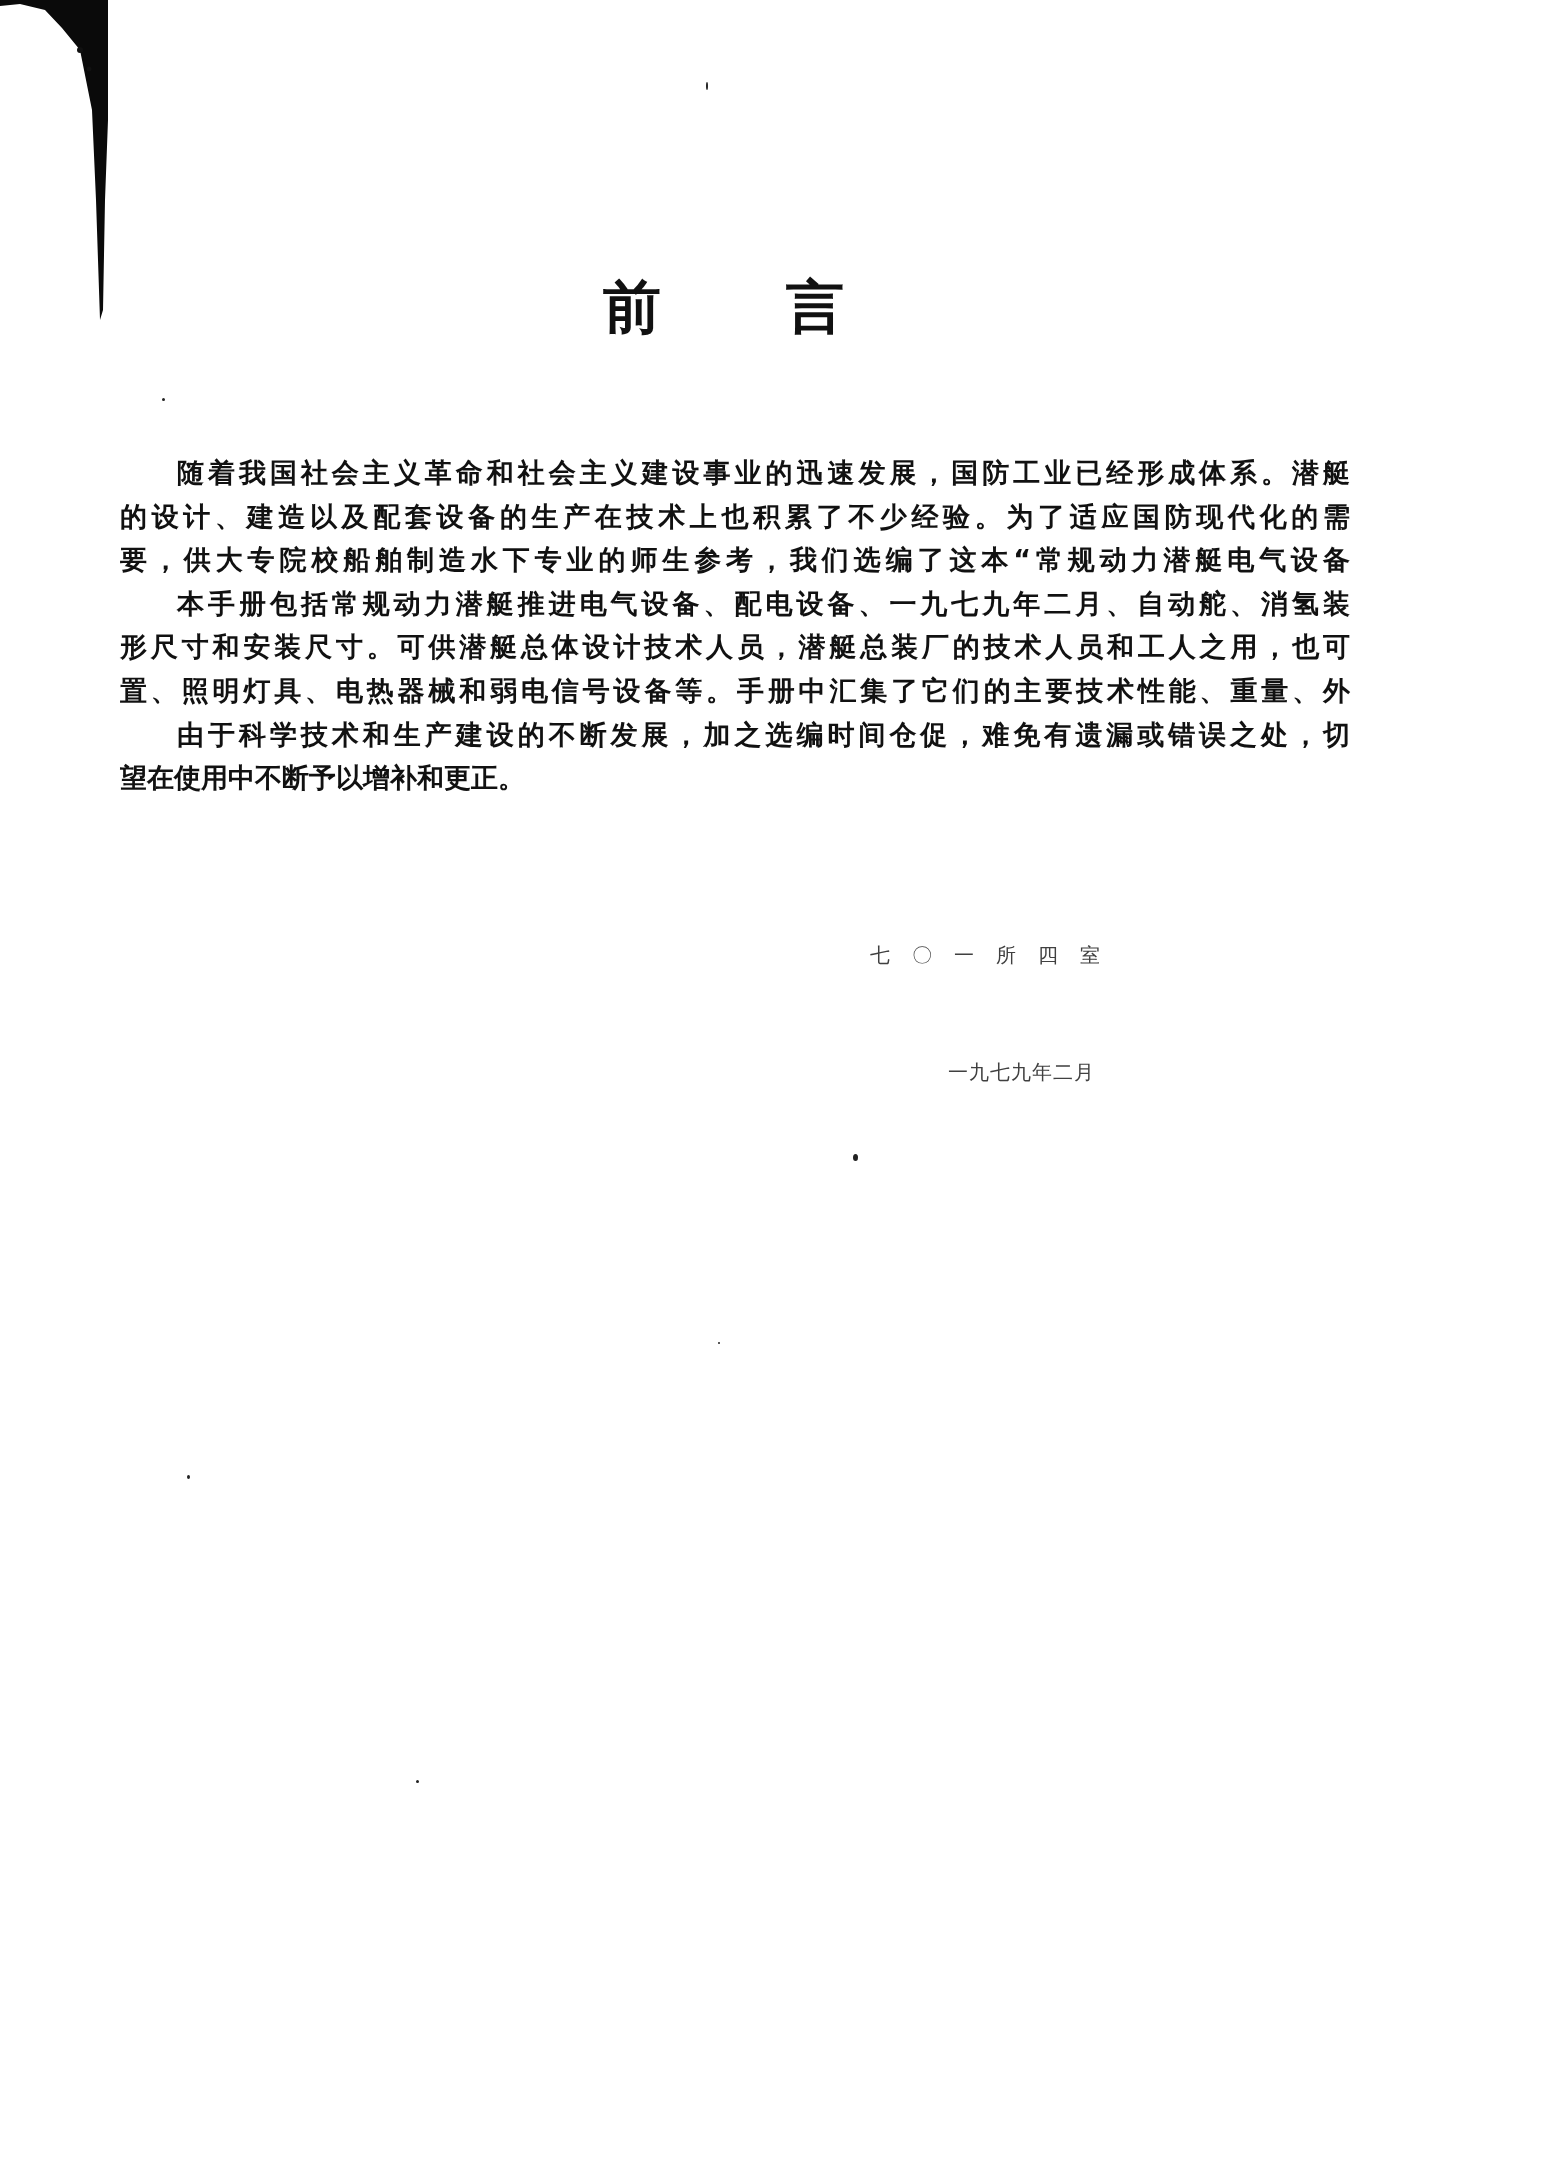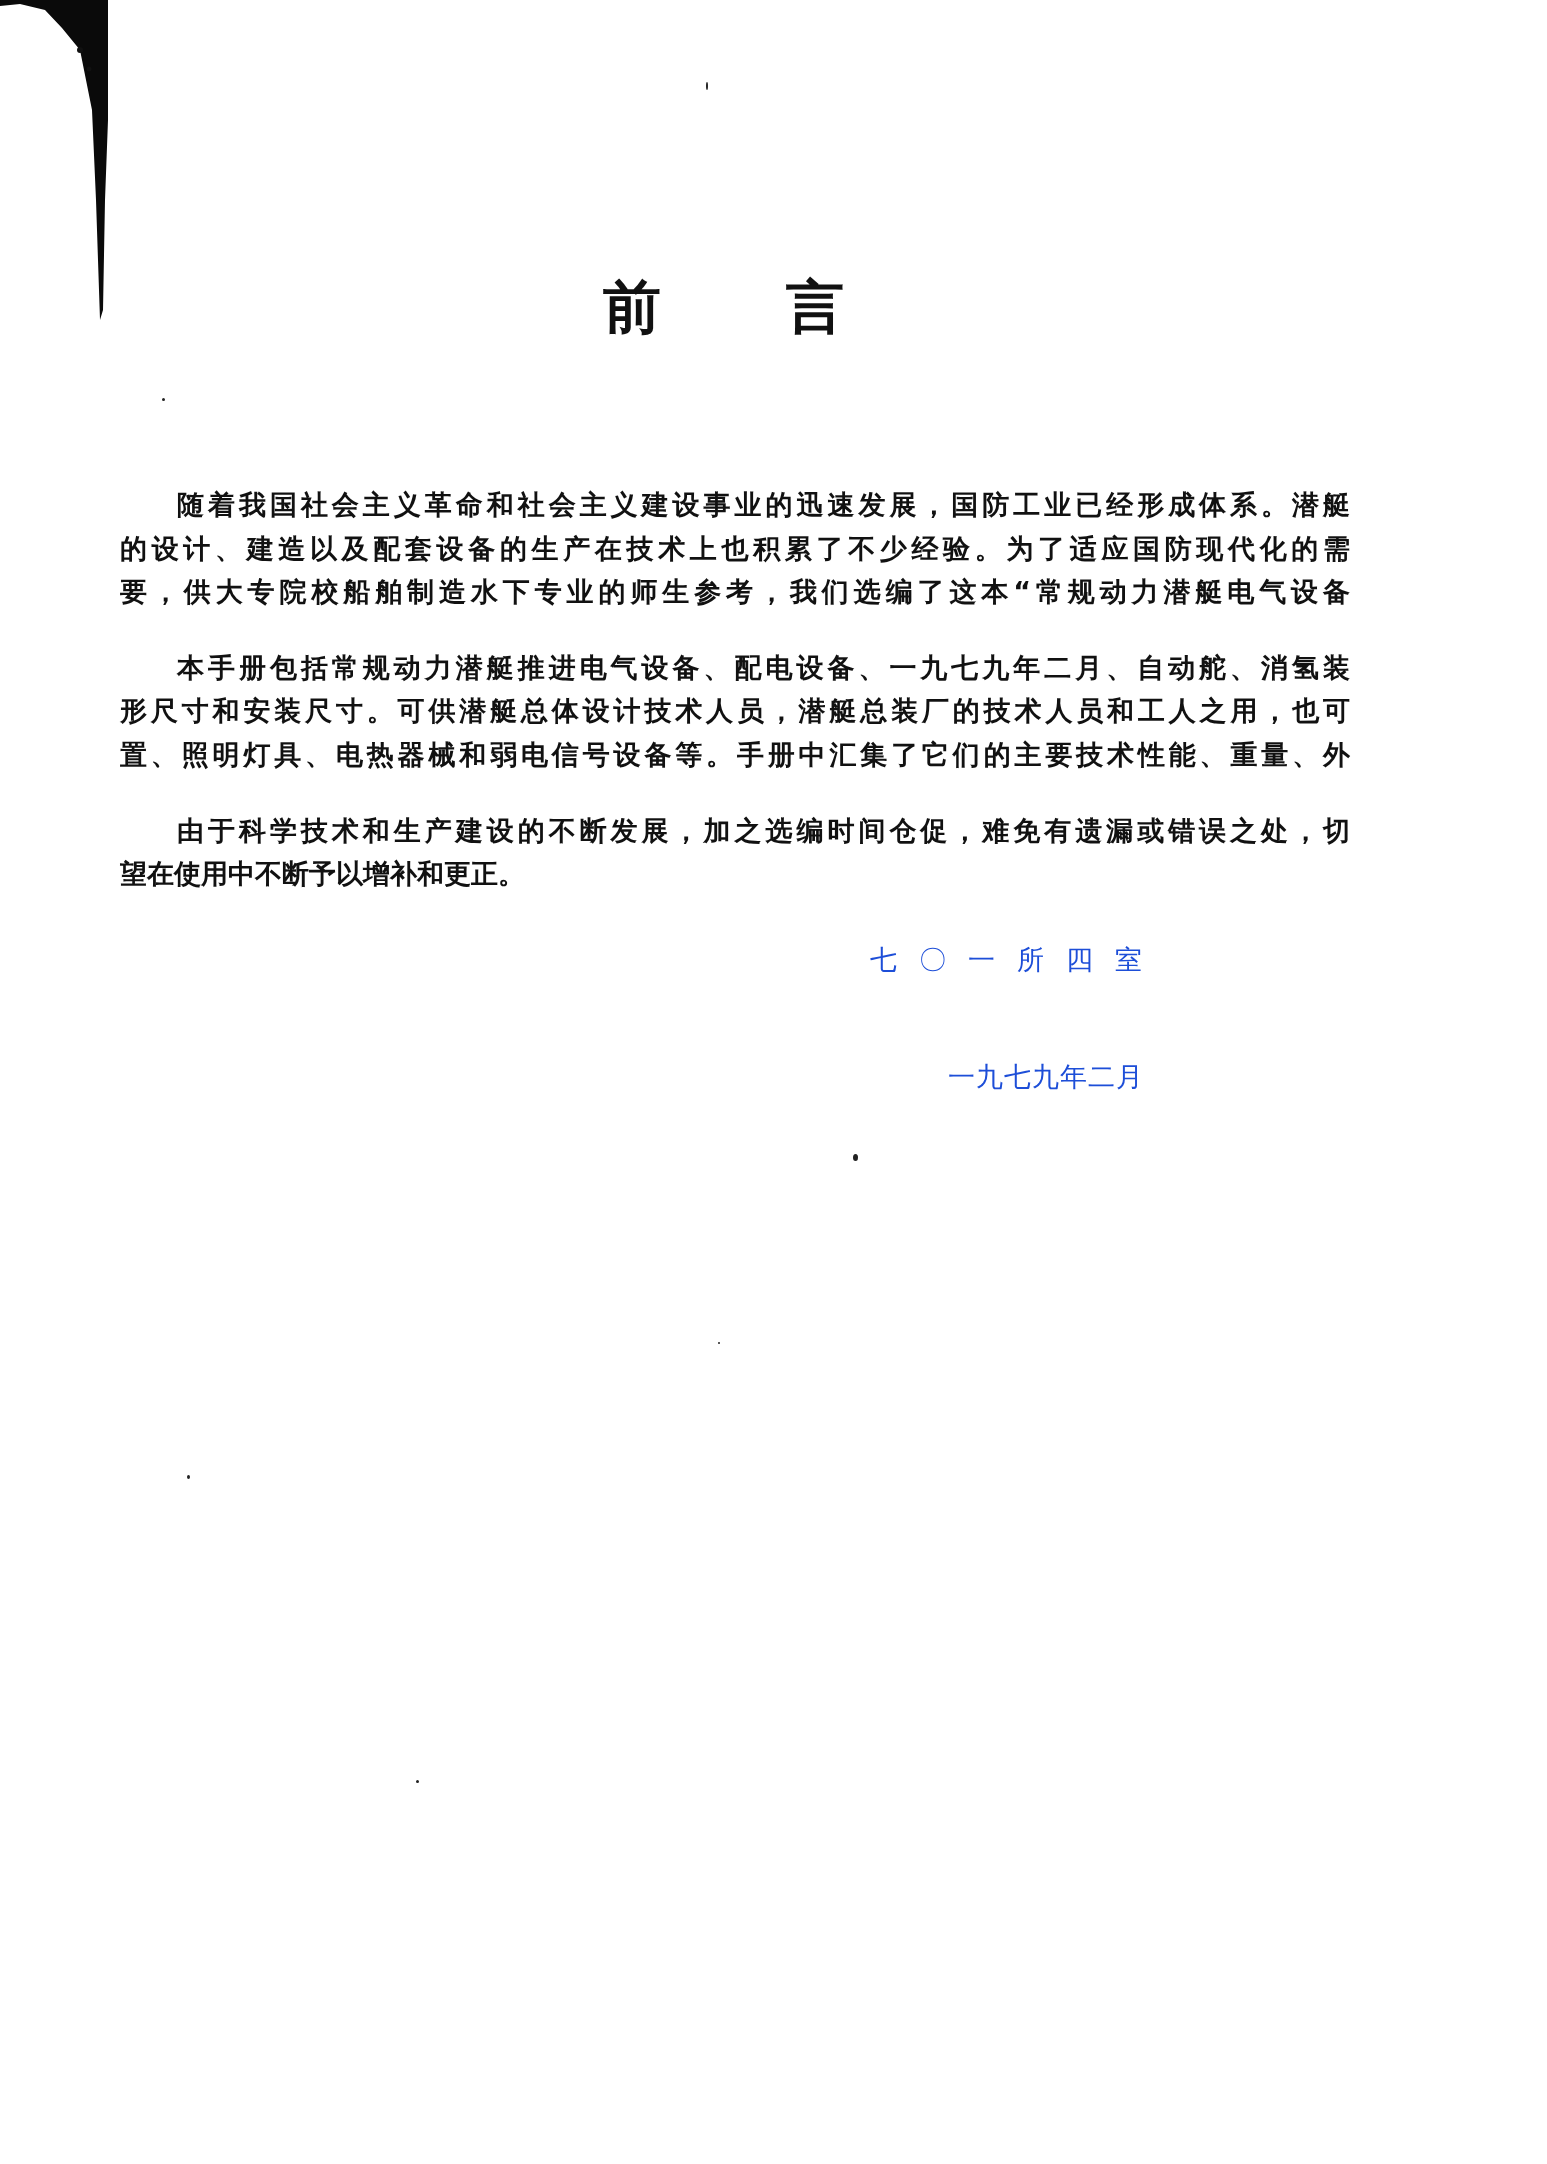--- a/index.html
+++ b/index.html
@@ -8,24 +8,24 @@
   .binding { position: absolute; left: 0; top: 0; width: 110px; height: 340px; }
   .title { position: absolute; top: 272px; left: 0; width: 1547px; height: 70px; }
   .title span { position: absolute; top: 0; font-size: 58px; font-weight: bold; line-height: 70px;
                 font-family: "DejaVu Sans", "Liberation Sans", sans-serif; }
   .title .c1 { left: 603px; }
   .title .c2 { left: 786px; }
   .body { position: absolute; left: 120px; top: 451px; width: 1230px; }
   .line { height: 43.6px; line-height: 43.6px; font-size: 27px; font-weight: bold;
           white-space: nowrap; text-align: justify; text-align-last: justify;
           font-family: "DejaVu Sans", "Liberation Sans", sans-serif; }
-  .line.indent { padding-left: 57px; margin-top: 32px; }
+  .line.indent { padding-left: 57px; }
   .line.short { text-align-last: left; }
-  .sig { position: absolute; font-size: 27px; font-family: Liberation Mono, monospace;
-         white-space: nowrap; color: #1d4ed8; }
+  .sig { position: absolute; font-size: 20px; font-family: Liberation Mono, monospace;
+         white-space: nowrap; color: #404040; }
   .sig1 { left: 870px; top: 942px; letter-spacing: 22px; }
   .sig2 { left: 948px; top: 1059px; letter-spacing: 1px; }
   .speck { position: absolute; background: #222; border-radius: 50%; }
 </style>
 </head>
 <body>
 
 <svg class="binding" viewBox="0 0 110 340" xmlns="http://www.w3.org/2000/svg">
   <path d="M0,0 L108,0 L108,120 L105,200 L103,310 L100,320 L96,200 L92,110 L80,50 L62,28 L45,10 L20,4 L0,6 Z" fill="#0a0a0a"></path>
   <circle cx="80" cy="50" r="3" fill="#111"></circle>

